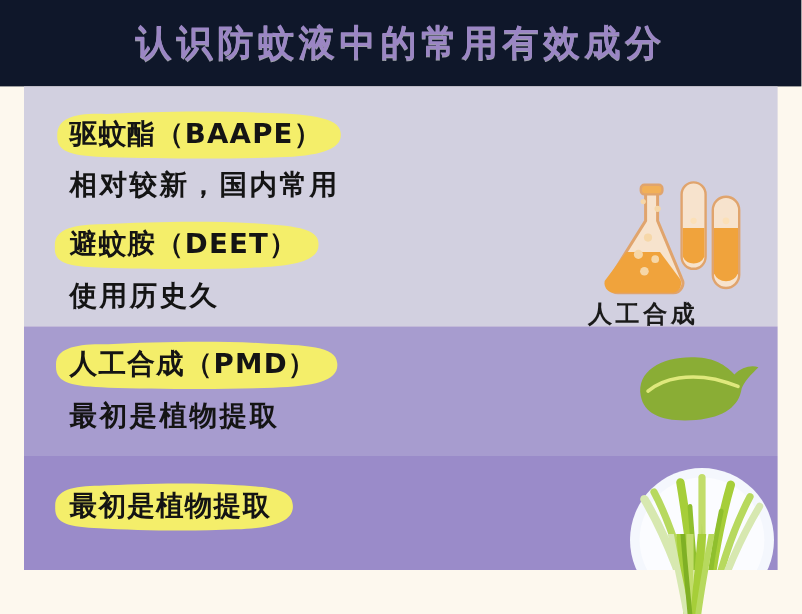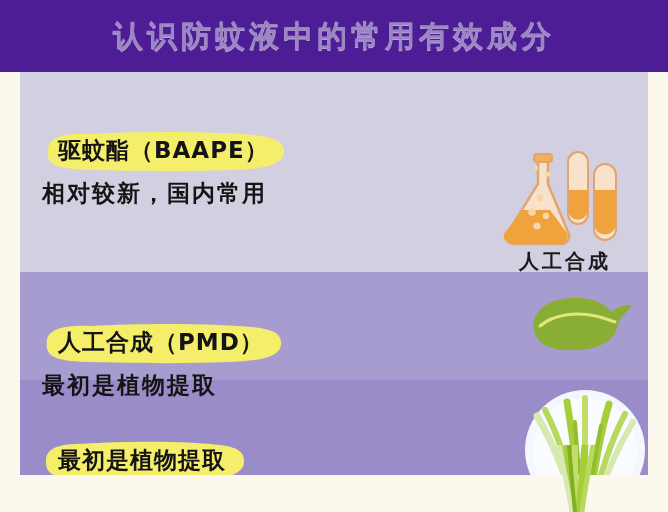--- a/index.html
+++ b/index.html
@@ -18,21 +18,21 @@
   
   .title-bar {
     position: absolute;
     left: 0;
     top: 0;
     width: 668px;
     height: 72px;
     display: flex;
     align-items: center;
     justify-content: center;
-    background: #4c1d95;
+    background: #0f172a;
   }
   .title-text {
     font-size: 30px;
     font-weight: bold;
     color: #9b86c4;
     letter-spacing: 4px;
     white-space: nowrap;
     text-shadow: 0 1px 0 rgba(255,255,255,0.6);
   }
 
@@ -69,21 +69,20 @@
 
   
   .entry {
     position: absolute;
     left: 18px;
   }
   .entry-title-wrap {
     position: relative;
     display: inline-block;
     padding: 4px 22px 6px 20px;
-    margin-top: 39px;
   }
   .highlight-blob {
     position: absolute;
     left: 0;
     top: 0;
     width: 100%;
     height: 100%;
     z-index: 0;
   }
   .highlight-blob svg {
@@ -95,41 +94,40 @@
     position: relative;
     z-index: 1;
     font-size: 23px;
     font-weight: bold;
     color: #141414;
     letter-spacing: 1px;
     white-space: nowrap;
   }
   .entry-sub {
     margin-top: 6px;
-    margin-left: 4px;
+    margin-left: 20px;
     font-size: 23px;
     font-weight: bold;
     color: #141414;
     letter-spacing: 2px;
     white-space: nowrap;
   }
 
   .entry-baape { top: 20px; }
   .entry-deet  { top: 112px; }
   .entry-pmd   { top: 212px; }
   .entry-oil   { top: 330px; }
 
   
   .illus-lab {
     position: absolute;
     left: 470px;
     top: 78px;
     width: 150px;
     height: 120px;
-    text-align: center;
   }
   .lab-caption {
     font-size: 20px;
     font-weight: bold;
     color: #1a1a1a;
     letter-spacing: 3px;
     margin-top: -2px;
   }
   .illus-leaf {
     position: absolute;
@@ -183,20 +181,32 @@
         <svg viewBox="0 0 260 42" preserveAspectRatio="none">
           <path d="M10,21 C10,6 26,2 52,3 C90,1 140,0 185,2 C222,3 252,5 253,19
                    C255,33 236,39 200,40 C150,42 95,41 55,40 C22,39 9,36 10,21 Z" fill="#f4ee6a"></path>
         </svg>
       </span>
       <span class="entry-title">驱蚊酯（BAAPE）</span>
     </div>
     <div class="entry-sub">相对较新，国内常用</div>
   </div>
 
+  <div class="entry entry-deet">
+    <div class="entry-title-wrap">
+      <span class="highlight-blob">
+        <svg viewBox="0 0 240 42" preserveAspectRatio="none">
+          <path d="M8,22 C7,7 24,3 50,3 C88,1 135,0 178,2 C212,4 236,6 235,20
+                   C236,34 214,39 178,40 C134,42 85,41 50,40 C20,39 7,37 8,22 Z" fill="#f4ee6a"></path>
+        </svg>
+      </span>
+      <span class="entry-title">避蚊胺（DEET）</span>
+    </div>
+    <div class="entry-sub">使用历史久</div>
+  </div>
 
   <div class="entry entry-pmd">
     <div class="entry-title-wrap">
       <span class="highlight-blob">
         <svg viewBox="0 0 256 42" preserveAspectRatio="none">
           <path d="M9,21 C8,6 27,2 54,3 C92,1 142,0 186,2 C224,4 250,4 251,19
                    C253,34 232,39 196,40 C148,42 92,41 54,40 C22,39 8,36 9,21 Z" fill="#f4ee6a"></path>
         </svg>
       </span>
       <span class="entry-title">人工合成（PMD）</span>

